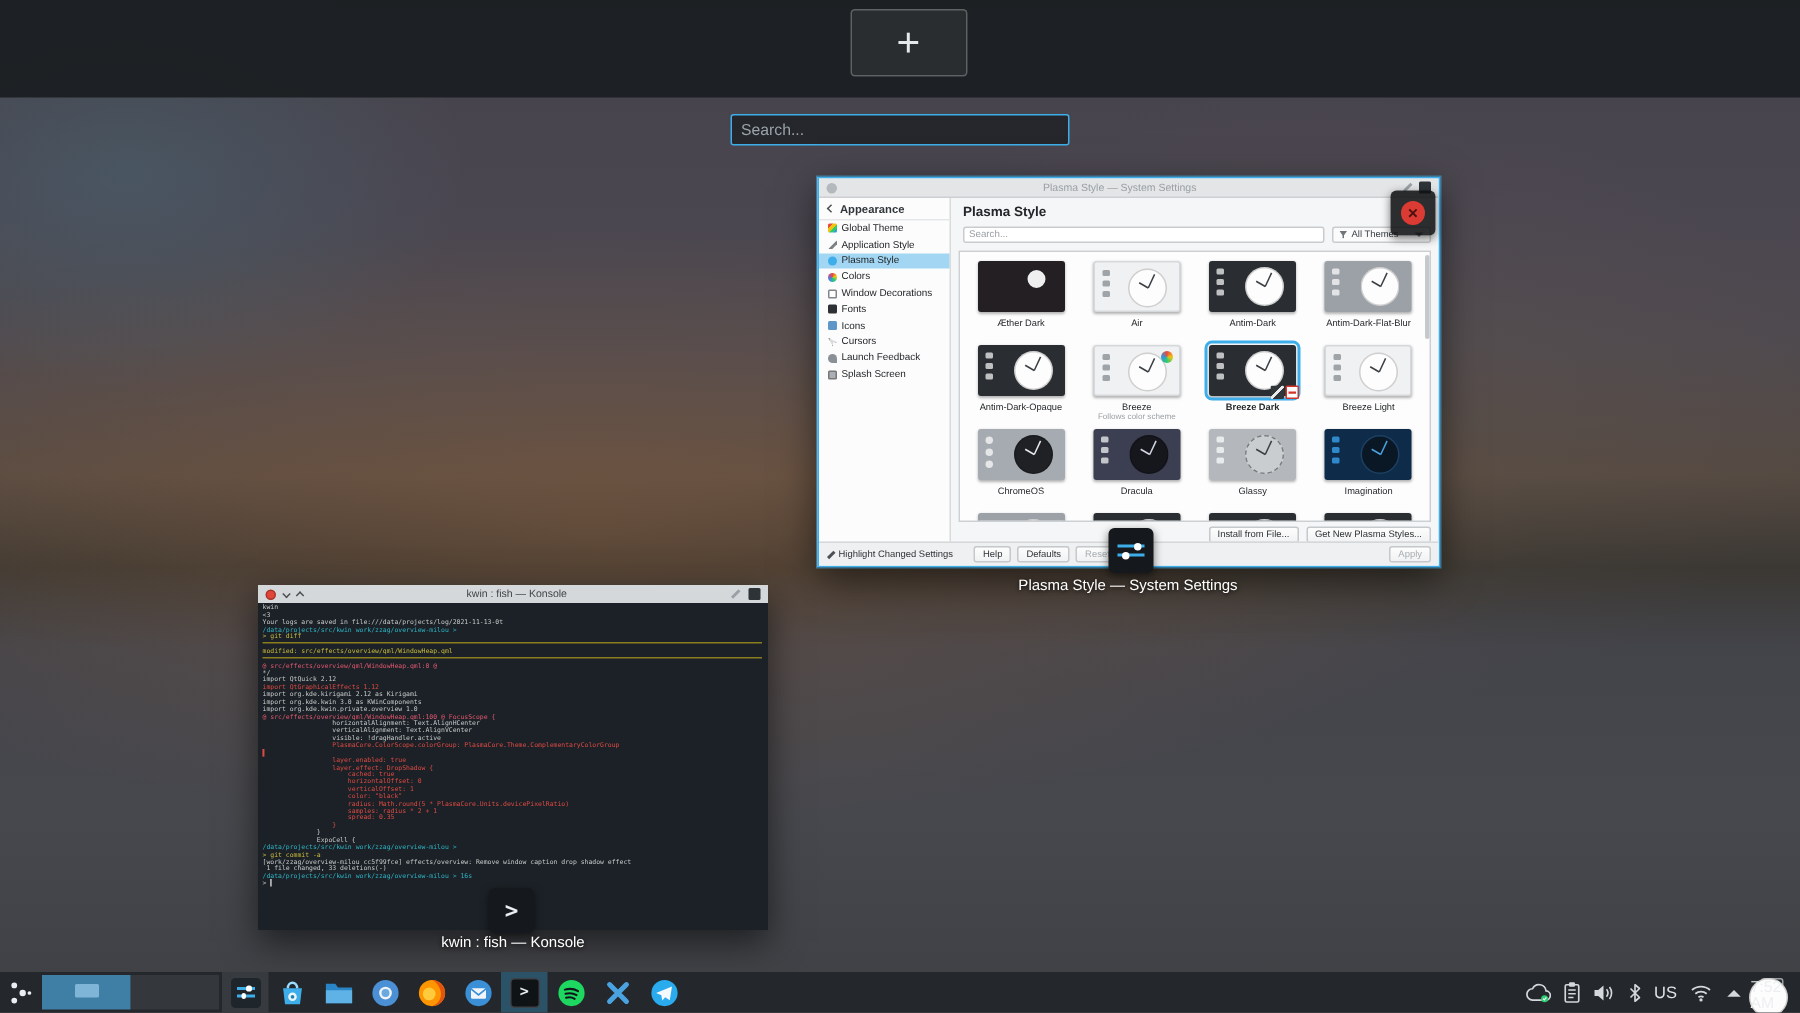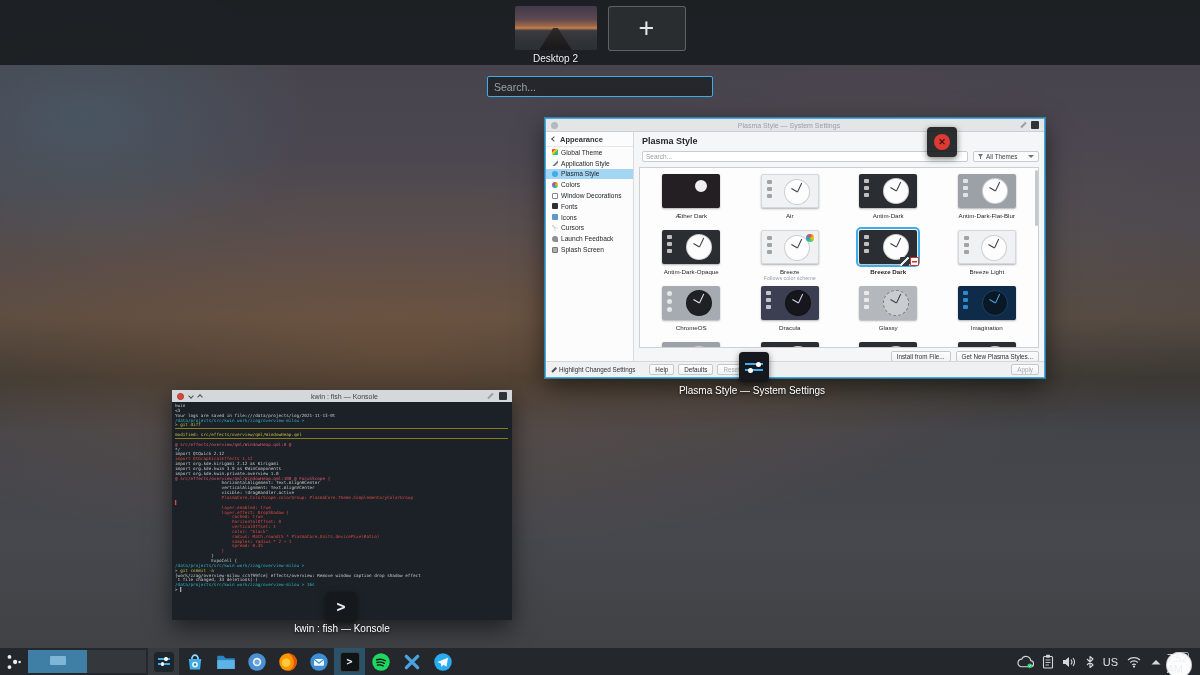--- a/index.html
+++ b/index.html
@@ -36,21 +36,21 @@
     background:rgba(255,255,255,.06); border-radius:3px; color:#e4e8ea;
     font-size:27px; font-weight:300; display:flex; align-items:center; justify-content:center; line-height:1; }
 
   
   #overview-search { position:absolute; left:487px; top:76px; width:226px; height:21px;
     background:rgba(10,14,16,.55); border:1px solid #3daee9; border-radius:2px;
     color:#9aa3a9; font-size:10.5px; padding:0 6px; font-family:"Liberation Sans",sans-serif; outline:none; }
   #overview-search::placeholder { color:#9aa3a9; }
 
   
-  #settings-win { position:absolute; left:545px; top:118px; width:500px; height:260px;
+  #settings-win { position:absolute; left:545px; top:118px; width:415px; height:260px;
     background:#eff0f1; border:1px solid #3daee9;
     box-shadow:0 0 0 1px rgba(61,174,233,.55), 0 8px 24px rgba(0,0,0,.55); }
   .s-titlebar { height:13px; background:#e3e5e7; border-bottom:1px solid #cdd0d3;
     display:flex; align-items:center; padding:0 5px; gap:4px; }
   .tb-circle { width:7px; height:7px; border-radius:50%; background:#b4b9bd; flex:none; }
   .s-title { flex:1; text-align:center; font-size:7px; color:#9aa0a5; }
   .tb-pin { width:7px; height:2px; background:#9aa0a5; transform:rotate(-45deg); flex:none; }
   .tb-sq { width:8px; height:8px; background:#2e3338; border-radius:1px; flex:none; }
   .s-body { position:absolute; top:13px; left:0; right:0; bottom:0; display:flex; }
   .s-sidebar { width:88px; background:#fcfcfc; border-right:1px solid #d8dadc; }
@@ -209,27 +209,20 @@
 </style>
 </head>
 <body>
 
 <div id="stage">
 
   <div id="desktop-bar">
     <div style="display:flex;gap:11px;">
 
 
-        <div class="desk">
-          <div class="desk-thumb">
-            <div class="pier"></div>
-
-          </div>
-          <div class="desk-label">Desktop 2</div>
-        </div>
       </div>
     <div class="add-desktop">+</div>
   </div>
 
   <input id="overview-search" placeholder="Search..." style="">
 
   <div id="settings-win">
     <div class="s-titlebar">
       <div class="tb-circle"></div>
       <div class="s-title">Plasma Style — System Settings</div>

